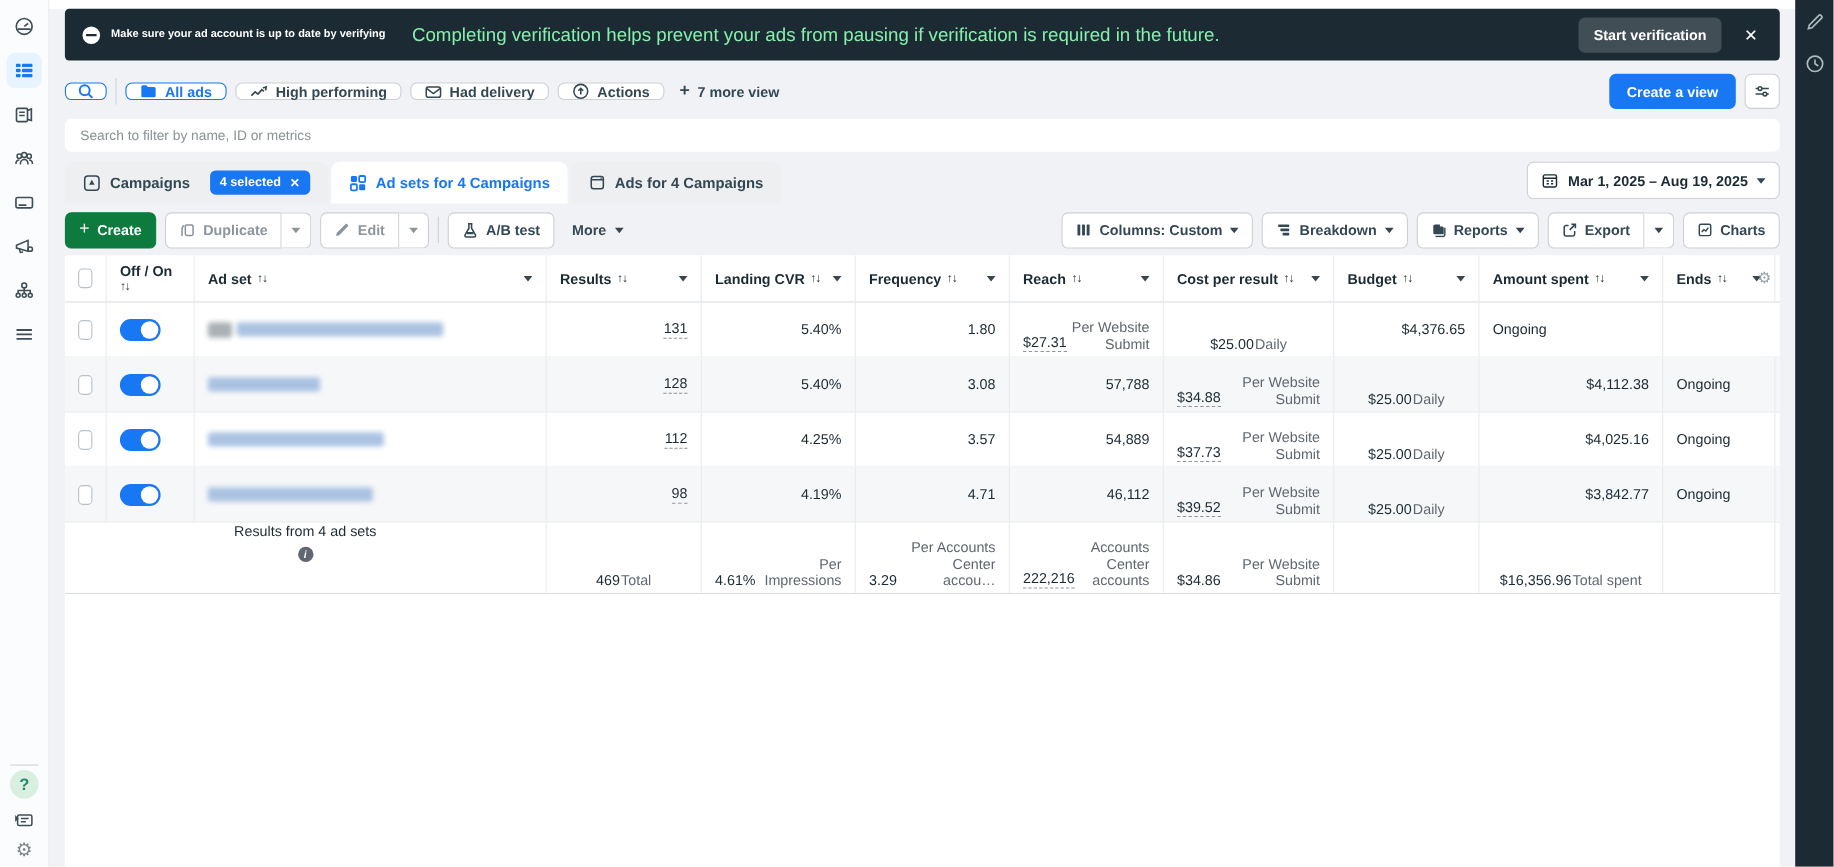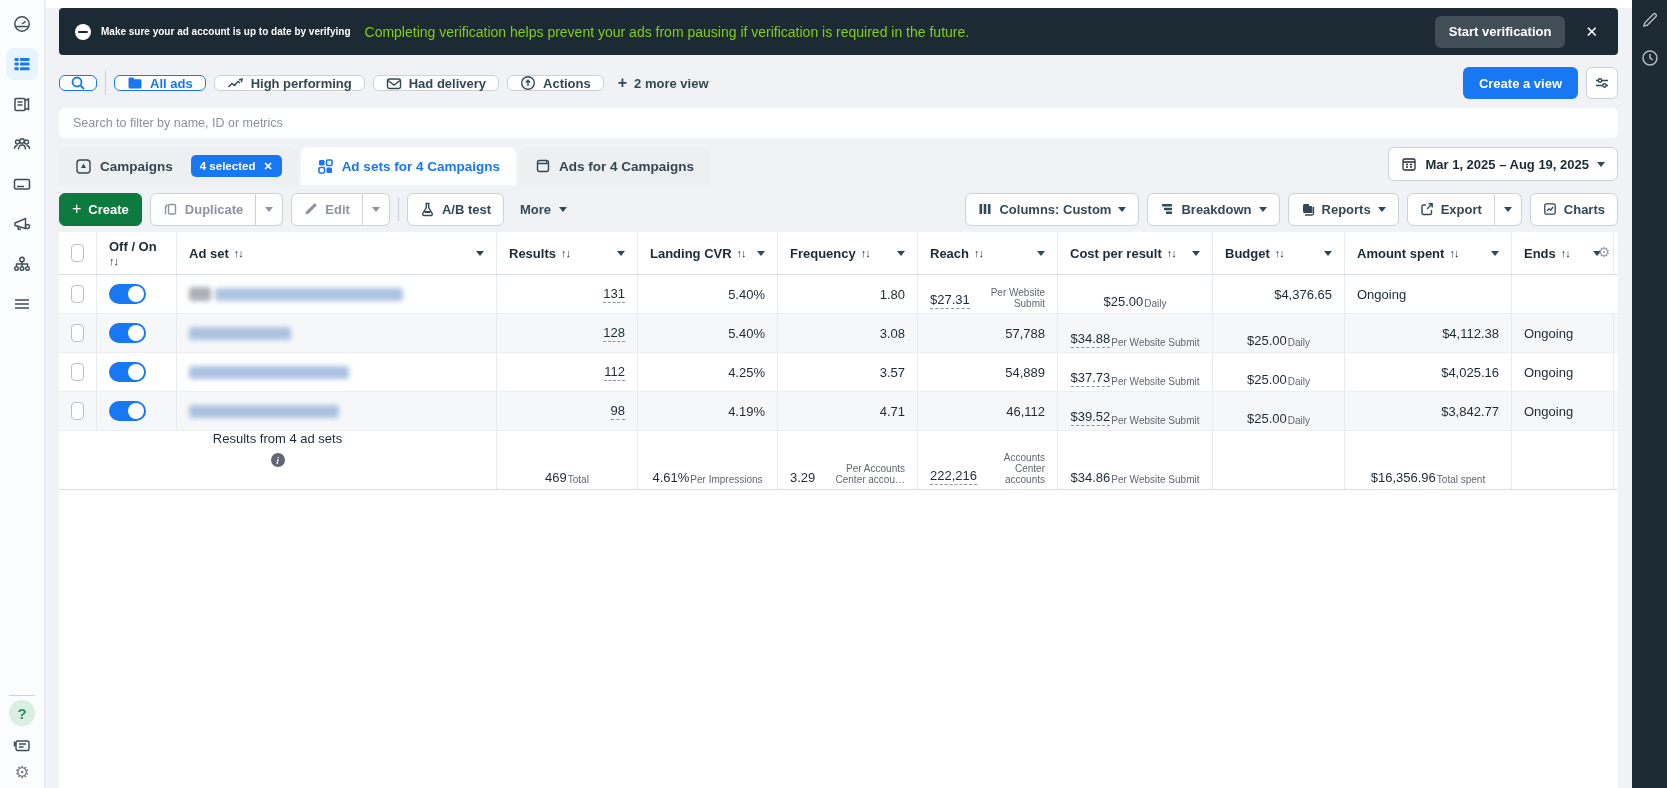--- a/index.html
+++ b/index.html
@@ -29,21 +29,21 @@
   .main { position:absolute; left:45px; right:35px; top:0; bottom:0; background:#f0f2f5;
     display:flex; flex-direction:column; }
   .top-strip { height:8px; background:#fff; }
 
   
   .banner { margin:0 14px; height:47px; background:#1c2b33; border-radius:4px;
     display:flex; align-items:center; padding:0 16px; color:#fff; }
   .minus-ic { width:16px; height:16px; border-radius:50%; background:#fff; position:relative; flex:0 0 16px; }
   .minus-ic::after { content:""; position:absolute; left:3px; right:3px; top:7px; height:2.5px; background:#1c2b33; border-radius:1px; }
   .banner-bold { font-weight:bold; font-size:10px; margin-left:10px; white-space:nowrap; }
-  .banner-text { font-size:14px; margin-left:14px; color:#84cc16; white-space:nowrap; overflow:hidden; text-overflow:ellipsis; flex:1; }
+  .banner-text { font-size:17px; margin-left:24px; color:#86efac; white-space:nowrap; overflow:hidden; text-overflow:ellipsis; flex:1; }
   .banner-btn { background:#424e56; color:#fff; border:none; border-radius:6px; height:32px;
     padding:0 14px; font-size:13px; font-weight:600; margin-left:12px; white-space:nowrap; cursor:pointer; }
   .banner-x { margin-left:16px; font-size:15px; color:#fff; cursor:pointer; padding:4px; }
 
   
   .views-row { display:flex; align-items:center; margin:11px 14px 0; height:34px; gap:8px; }
   .chip { height:16px; border:1px solid #ced0d4; background:#fff; border-radius:6px; display:flex;
     align-items:center; gap:7px; padding:0 12px; font-size:13px; font-weight:600; color:#344854; cursor:pointer; white-space:nowrap; }
   .chip.icononly { width:38px; justify-content:center; padding:0; border-color:#1877f2; color:#1877f2; }
   .chip.active { border:1.5px solid #1877f2; color:#1877f2; }
@@ -101,21 +101,21 @@
   .th.two-line { flex-direction:column; align-items:flex-start; justify-content:center; gap:1px; }
   .gear-pin { position:absolute; right:4px; top:10px; width:20px; height:20px; border-radius:50%;
     color:#98a0a7; font-size:14px; display:flex; align-items:center; justify-content:center; cursor:pointer; }
 
   .tr { border-bottom:1px solid #eceef0; }
   .tr.alt { background:#f6f7f9; }
   .tr .td { min-height:38px; border-right:1px solid #e7eaee; }
   .tr .td:last-child, .totals .td:last-child { border-right:none; }
   .num { justify-content:flex-end; text-align:right; }
   .stack { flex-direction:row; align-items:flex-end; justify-content:center; gap:1px; padding-top:4px; padding-bottom:4px; }
-  .sub { font-size:10px; color:#606770; }
+  .sub { font-size:13px; color:#606770;margin-top:11px; }
   .dotted { border-bottom:1px dashed #8d949c; padding-bottom:1px; cursor:pointer; }
 
   .cb { width:18px; height:18px; border:1.5px solid #b9c0c7; border-radius:4px; background:#fff; cursor:pointer; }
   .toggle { width:37px; height:20px; border-radius:10px; background:#1877f2; position:relative; cursor:pointer; display:inline-block; }
   .toggle .knob { position:absolute; top:2px; right:2px; width:16px; height:16px; border-radius:50%; background:#fff; }
 
   .blur-wrap { display:flex; align-items:center; gap:4px; }
   .blur-blob { height:14px; border-radius:3px; background:#8e969c; filter:blur(2.5px); opacity:.75; }
   .blur-bar { height:13px; border-radius:3px; background:#9db9dd; filter:blur(2.5px); opacity:.85; }
 
@@ -248,21 +248,21 @@
       </div>
       <div class="chip">
         <svg width="16" height="16" viewBox="0 0 16 16" fill="none" stroke="currentColor" stroke-width="1.4">
             <circle cx="8" cy="8" r="6.3"></circle>
             <path d="M8 11 V5.5 M5.8 7.5 L8 5.3 L10.2 7.5"></path>
           </svg>
         <span>Actions</span>
       </div>
       <div class="more-view">
         <span style="font-size:16px;">+</span>
-        <span>2 more view</span>
+        <span>7 more view</span>
       </div>
       <div class="views-right">
         <button class="btn-primary">Create a view</button>
         <div class="sq-btn">
           <svg width="16" height="16" viewBox="0 0 16 16" fill="none" stroke="currentColor" stroke-width="1.4">
               <path d="M2 5.5 H14 M2 10.5 H14"></path>
               <circle cx="6" cy="5.5" r="1.7" fill="#fff"></circle>
               <circle cx="10.5" cy="10.5" r="1.7" fill="#fff"></circle>
             </svg>
         </div>

